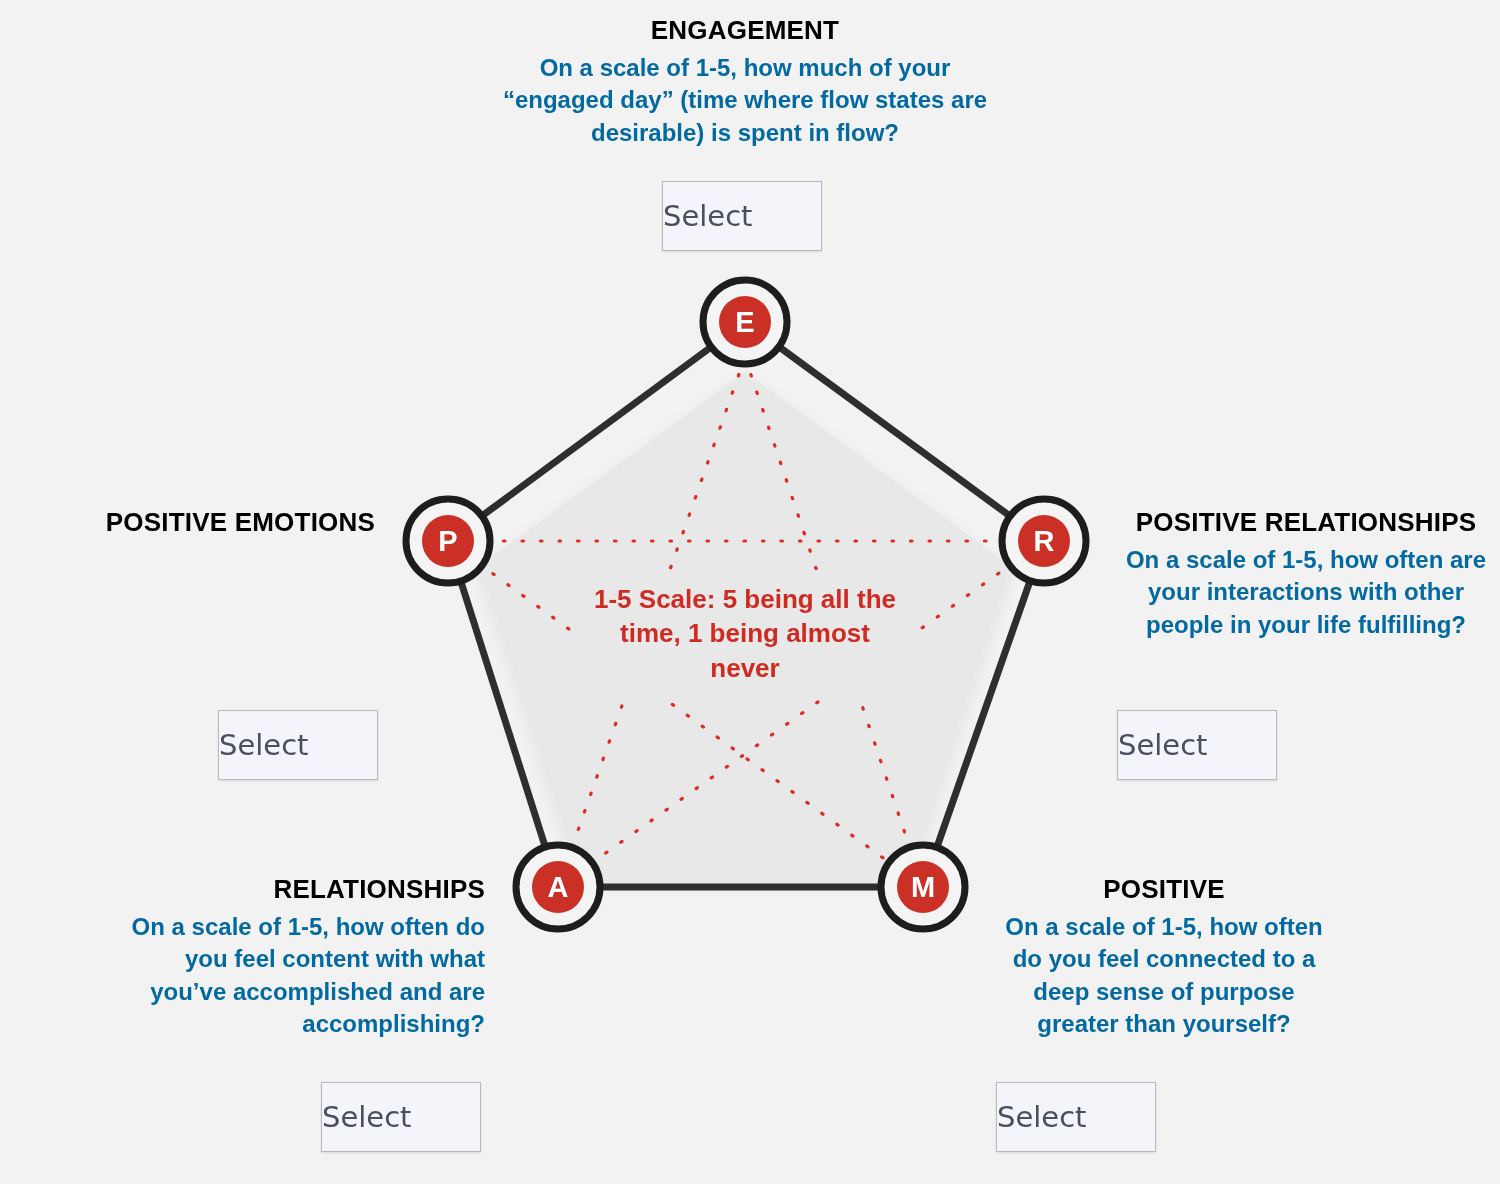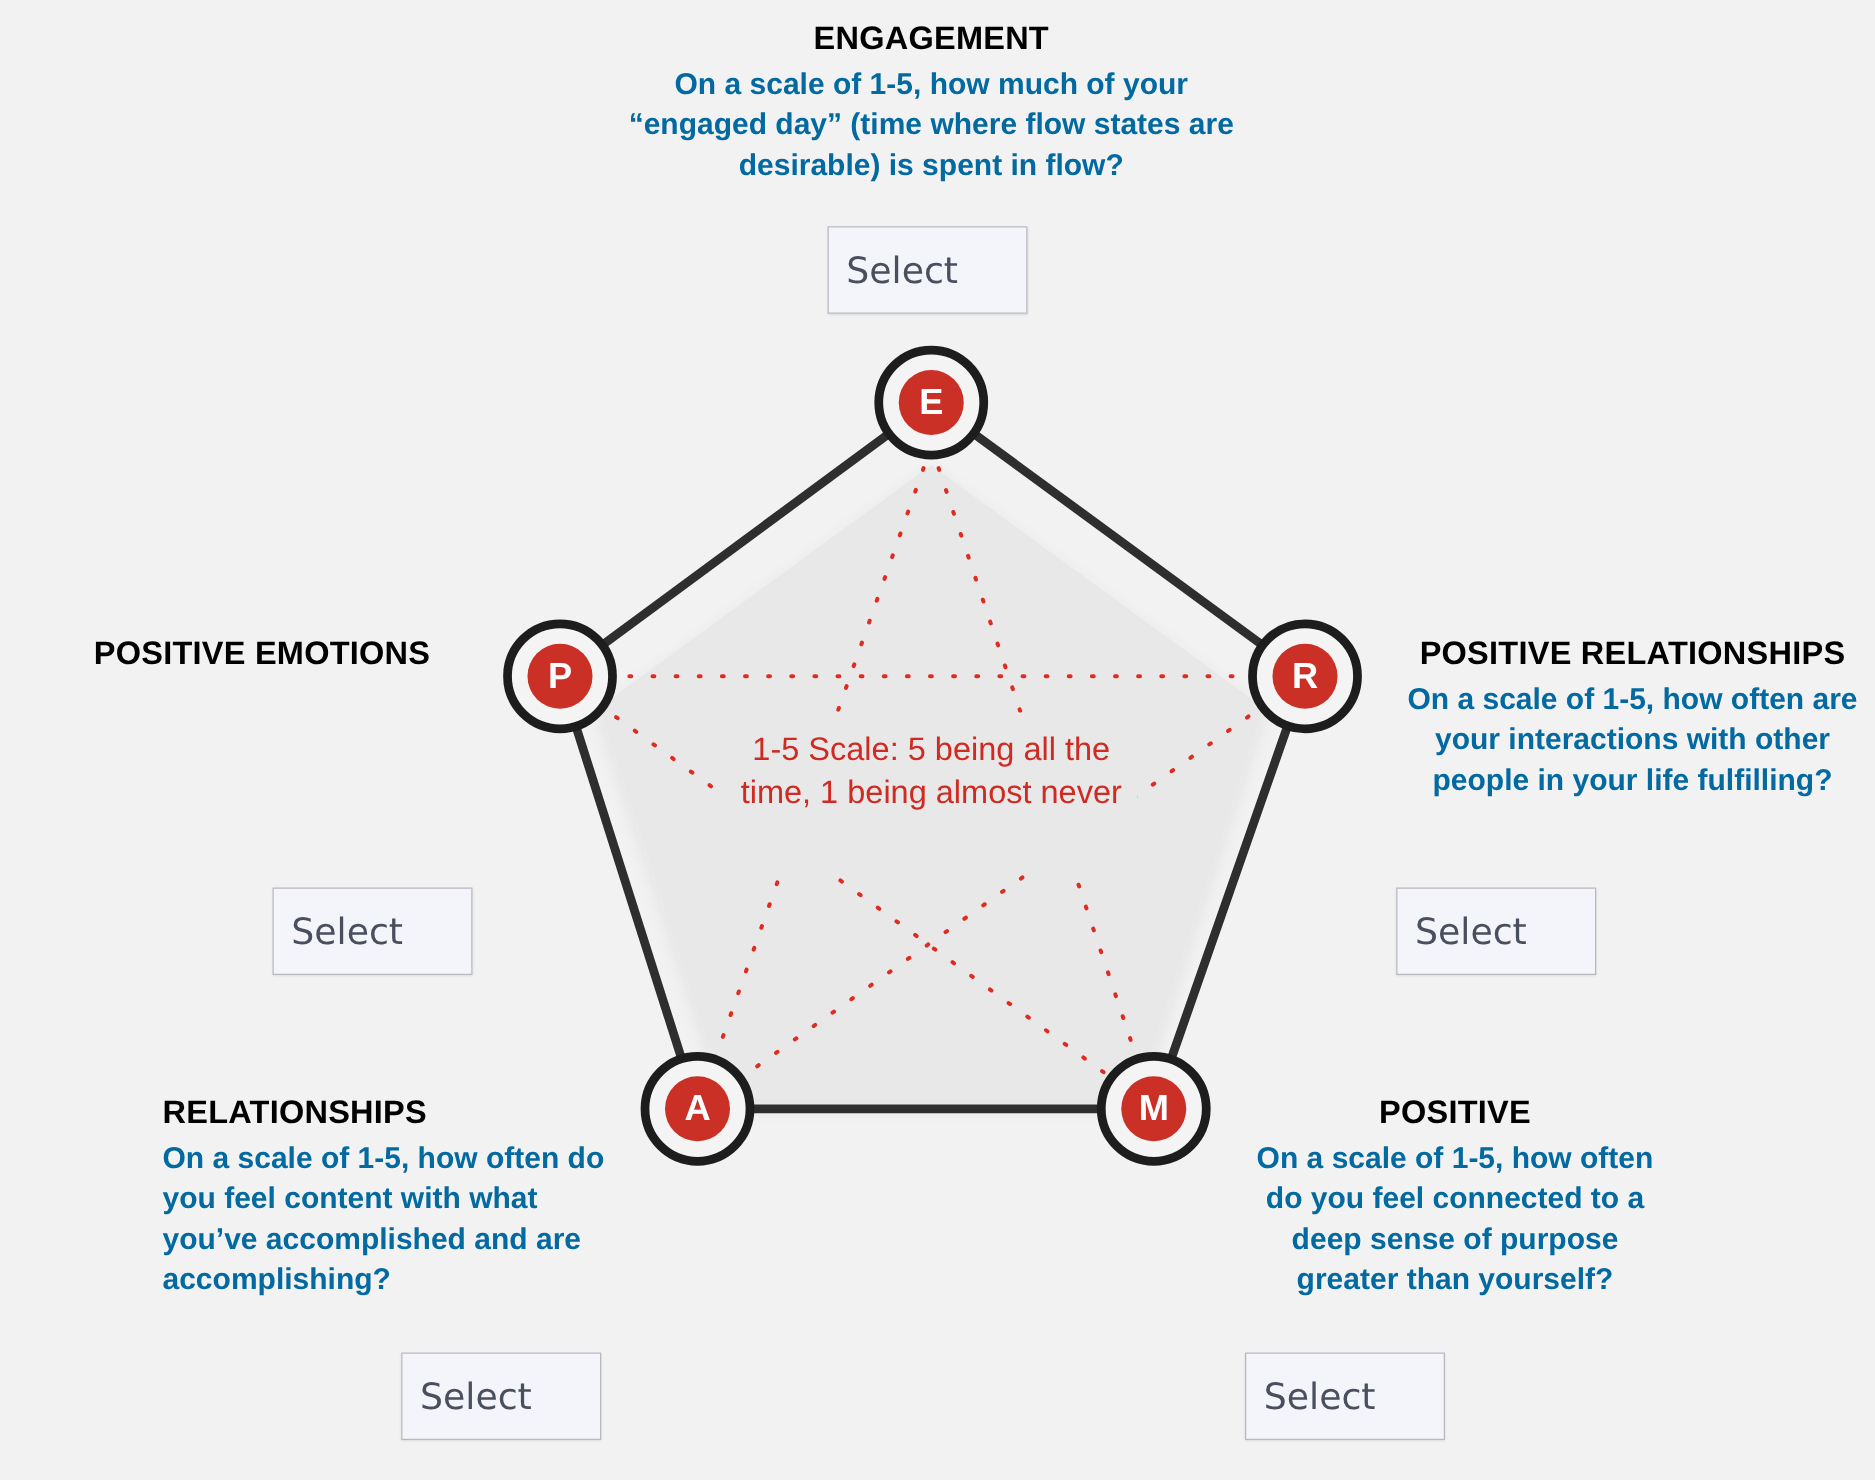--- a/index.html
+++ b/index.html
@@ -44,53 +44,52 @@
   }
 
   .pillar-desc {
     color: #0369a1;
     font-weight: bold;
     font-size: 24px;
     line-height: 1.35;
   }
 
   .align-center { text-align: center; }
-  .align-right  { text-align: left; }
+  .align-right  { text-align: right; }
   .align-left   { text-align: center; }
 
   
   .select-box {
     position: absolute;
     width: 160px;
     height: 70px;
     background: #f4f4fb;
     border: 1px solid #b9b9bd;
     box-shadow: 0 1px 2px rgba(0,0,0,0.10);
     display: flex;
     align-items: center;
-    padding-left: 14px;
     cursor: pointer;
   }
 
   .select-box .select-label {
     font-family: "DejaVu Sans", sans-serif;
     font-size: 29px;
     color: #4a4f5e;
     line-height: 1;
   }
 
   
   #center-caption {
     position: absolute;
     left: 590px;
     top: 582px;
     width: 310px;
     text-align: center;
     color: #cf2b22;
-    font-weight: normal;
+    font-weight: bold;
     font-size: 26px;
     line-height: 1.32;
   }
 
   .node-letter {
     font-family: "Liberation Sans", sans-serif;
     font-weight: bold;
     font-size: 29px;
     fill: #ffffff;
   }

